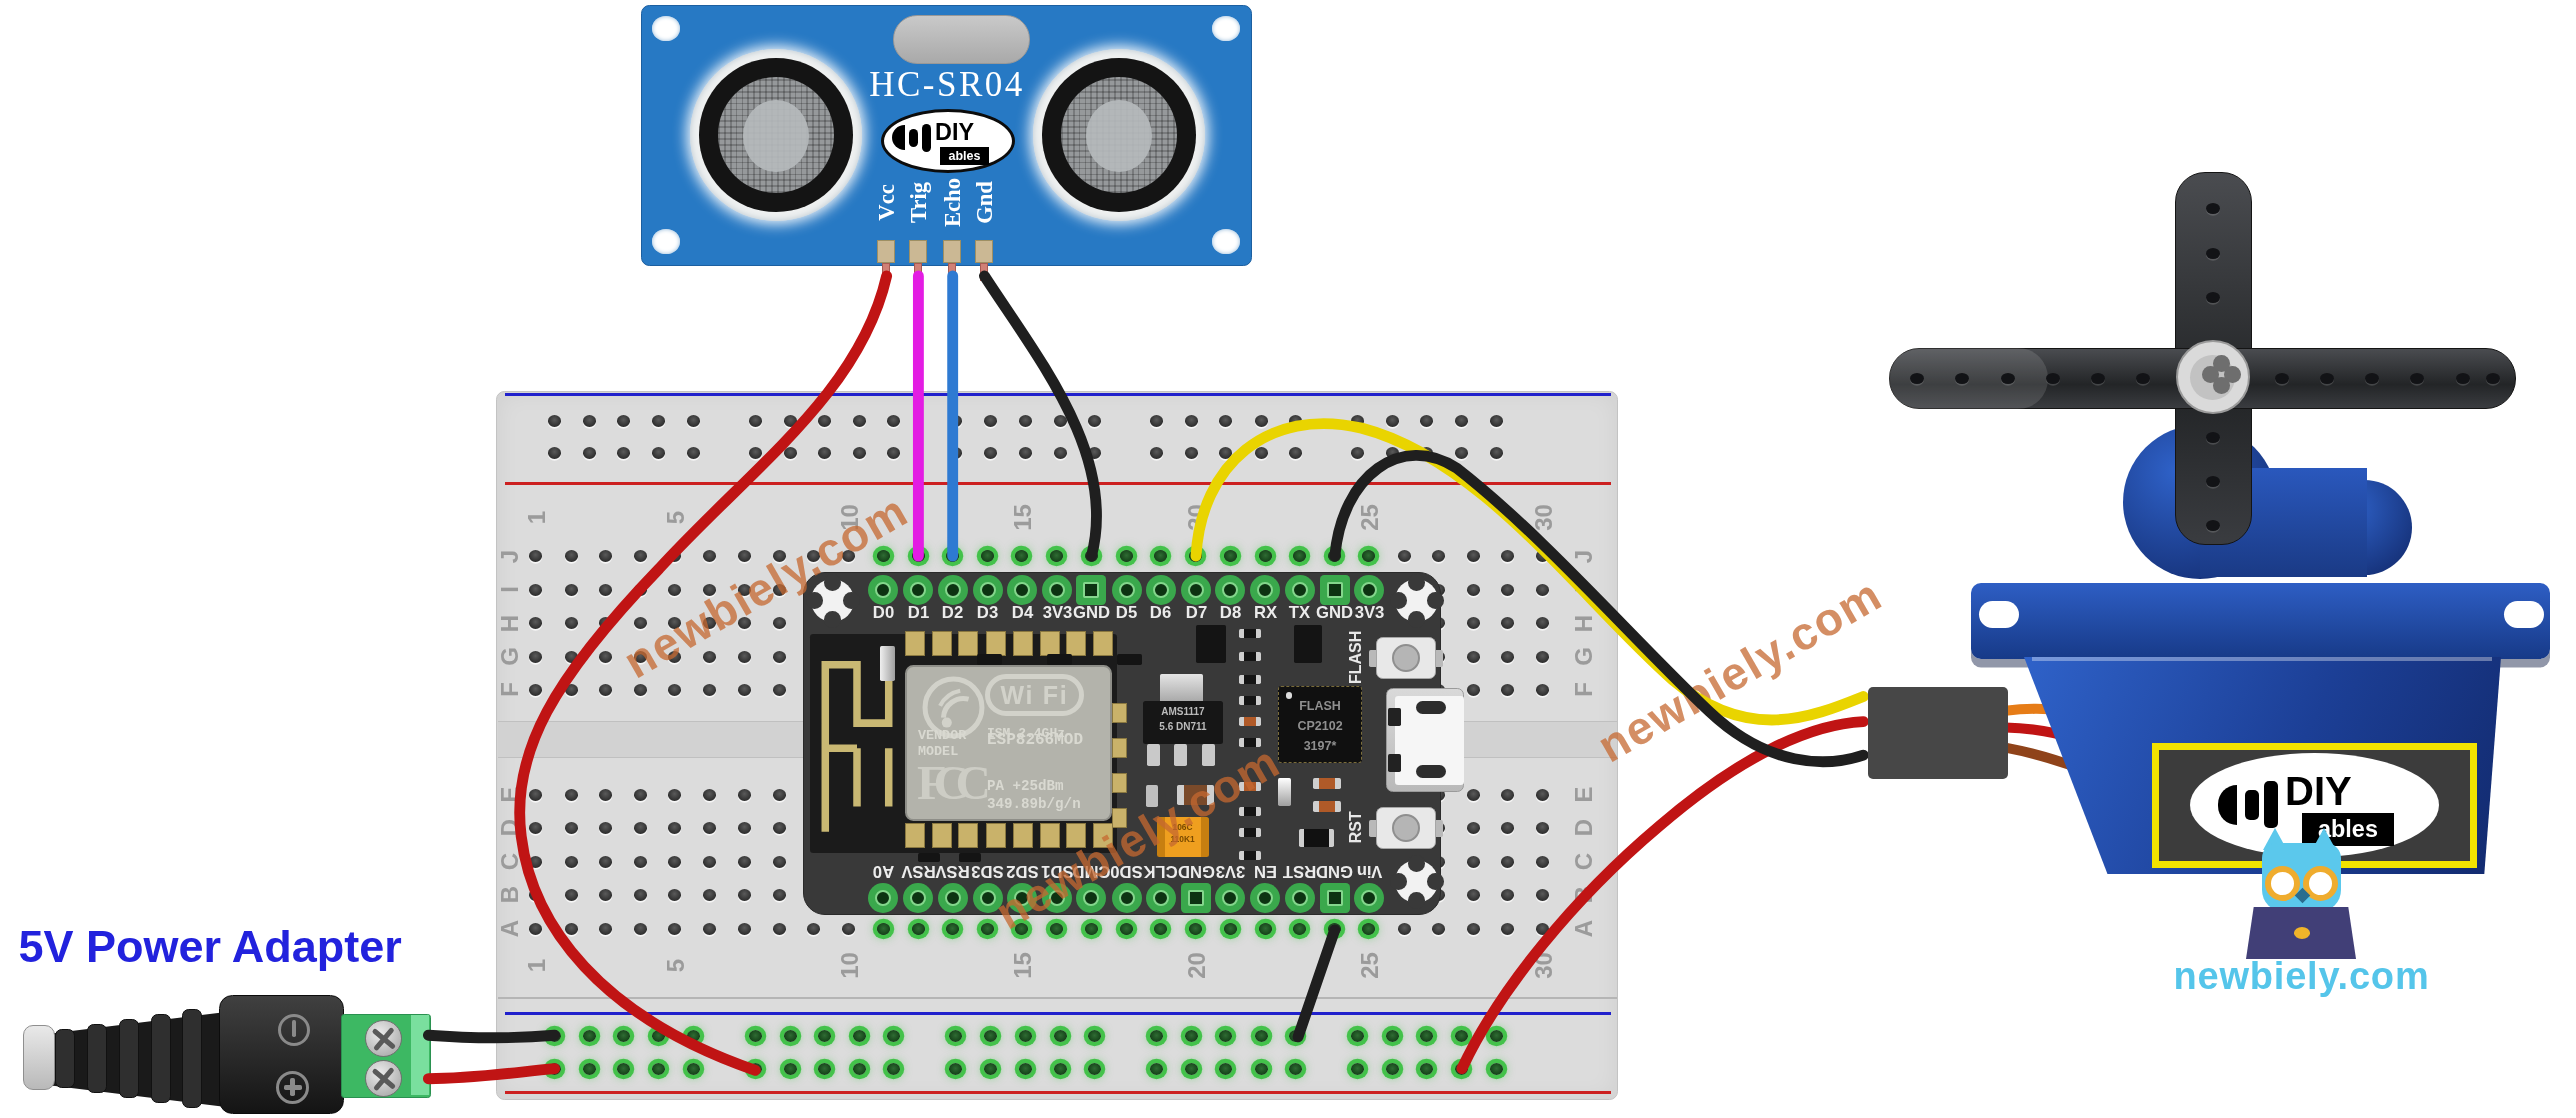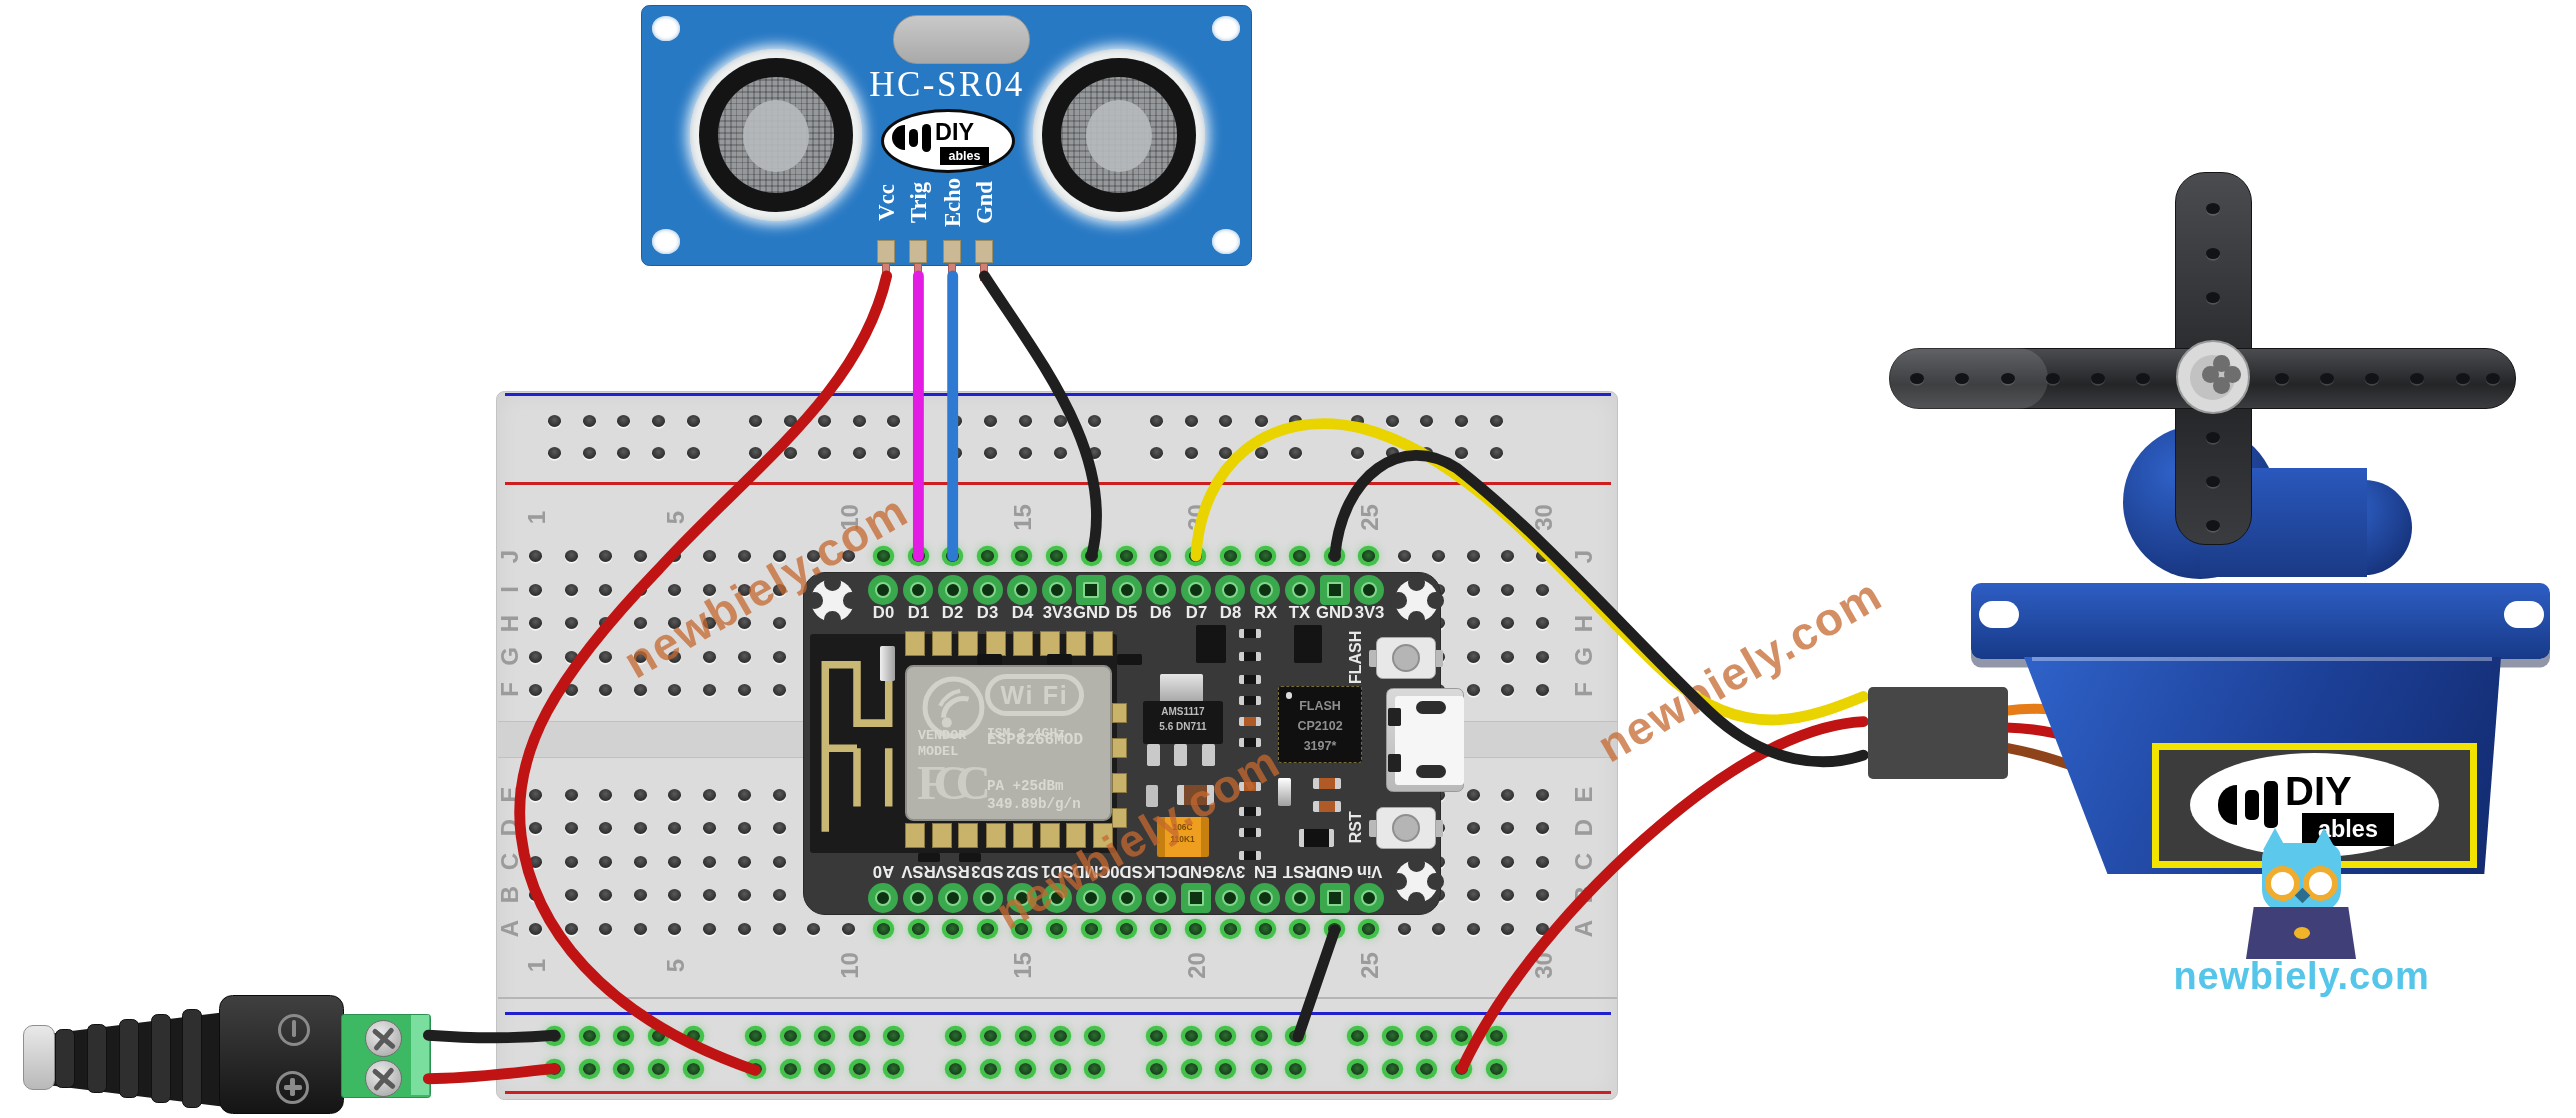--- a/index.html
+++ b/index.html
@@ -799,20 +799,21 @@
       <div class="smd" style="left: 1239px; top: 675px; width: 22px; height: 9.2px; background: linear-gradient(90deg, rgb(207, 207, 207) 22%, rgb(20, 20, 20) 22%, rgb(20, 20, 20) 78%, rgb(207, 207, 207) 78%);"></div>
       <div class="smd" style="left: 1239px; top: 696px; width: 22px; height: 9.2px; background: linear-gradient(90deg, rgb(207, 207, 207) 22%, rgb(20, 20, 20) 22%, rgb(20, 20, 20) 78%, rgb(207, 207, 207) 78%);"></div>
       <div class="smd" style="left: 1239px; top: 717px; width: 22px; height: 9.2px; background: linear-gradient(90deg, rgb(207, 207, 207) 22%, rgb(176, 90, 40) 22%, rgb(176, 90, 40) 78%, rgb(207, 207, 207) 78%);"></div>
       <div class="smd" style="left: 1239px; top: 738px; width: 22px; height: 9.2px; background: linear-gradient(90deg, rgb(207, 207, 207) 22%, rgb(20, 20, 20) 22%, rgb(20, 20, 20) 78%, rgb(207, 207, 207) 78%);"></div>
       <div class="smd" style="left: 1239px; top: 782px; width: 22px; height: 9.2px; background: linear-gradient(90deg, rgb(207, 207, 207) 22%, rgb(176, 90, 40) 22%, rgb(176, 90, 40) 78%, rgb(207, 207, 207) 78%);"></div>
       <div class="smd" style="left: 1239px; top: 807px; width: 22px; height: 9.2px; background: linear-gradient(90deg, rgb(207, 207, 207) 22%, rgb(20, 20, 20) 22%, rgb(20, 20, 20) 78%, rgb(207, 207, 207) 78%);"></div>
       <div class="smd" style="left: 1239px; top: 828px; width: 22px; height: 9.2px; background: linear-gradient(90deg, rgb(207, 207, 207) 22%, rgb(20, 20, 20) 22%, rgb(20, 20, 20) 78%, rgb(207, 207, 207) 78%);"></div>
       <div class="smd" style="left: 1239px; top: 851px; width: 22px; height: 9.2px; background: linear-gradient(90deg, rgb(207, 207, 207) 22%, rgb(20, 20, 20) 22%, rgb(20, 20, 20) 78%, rgb(207, 207, 207) 78%);"></div>
     </div>
 
+  <div class="pa-title">5V Power Adapter</div>
   <div class="pa-cone z2"></div>
   <div class="pa-rib z2" style="left:55px;top:1029px;width:20px;height:59px"></div>
   <div class="pa-rib z2" style="left:87px;top:1024px;width:20px;height:69px"></div>
   <div class="pa-rib z2" style="left:119px;top:1019px;width:20px;height:79px"></div>
   <div class="pa-rib z2" style="left:151px;top:1014px;width:20px;height:89px"></div>
   <div class="pa-rib z2" style="left:182px;top:1009px;width:20px;height:99px"></div>
   <div class="pa-tip z2"></div>
   <div class="pa-body z2"></div>
   <div class="sym-circle z2" style="left:278px;top:1014px;width:32px;height:32px"></div>
   <div class="sym-bar z2" style="left:292px;top:1020px;width:4.2px;height:16.7px"></div>

